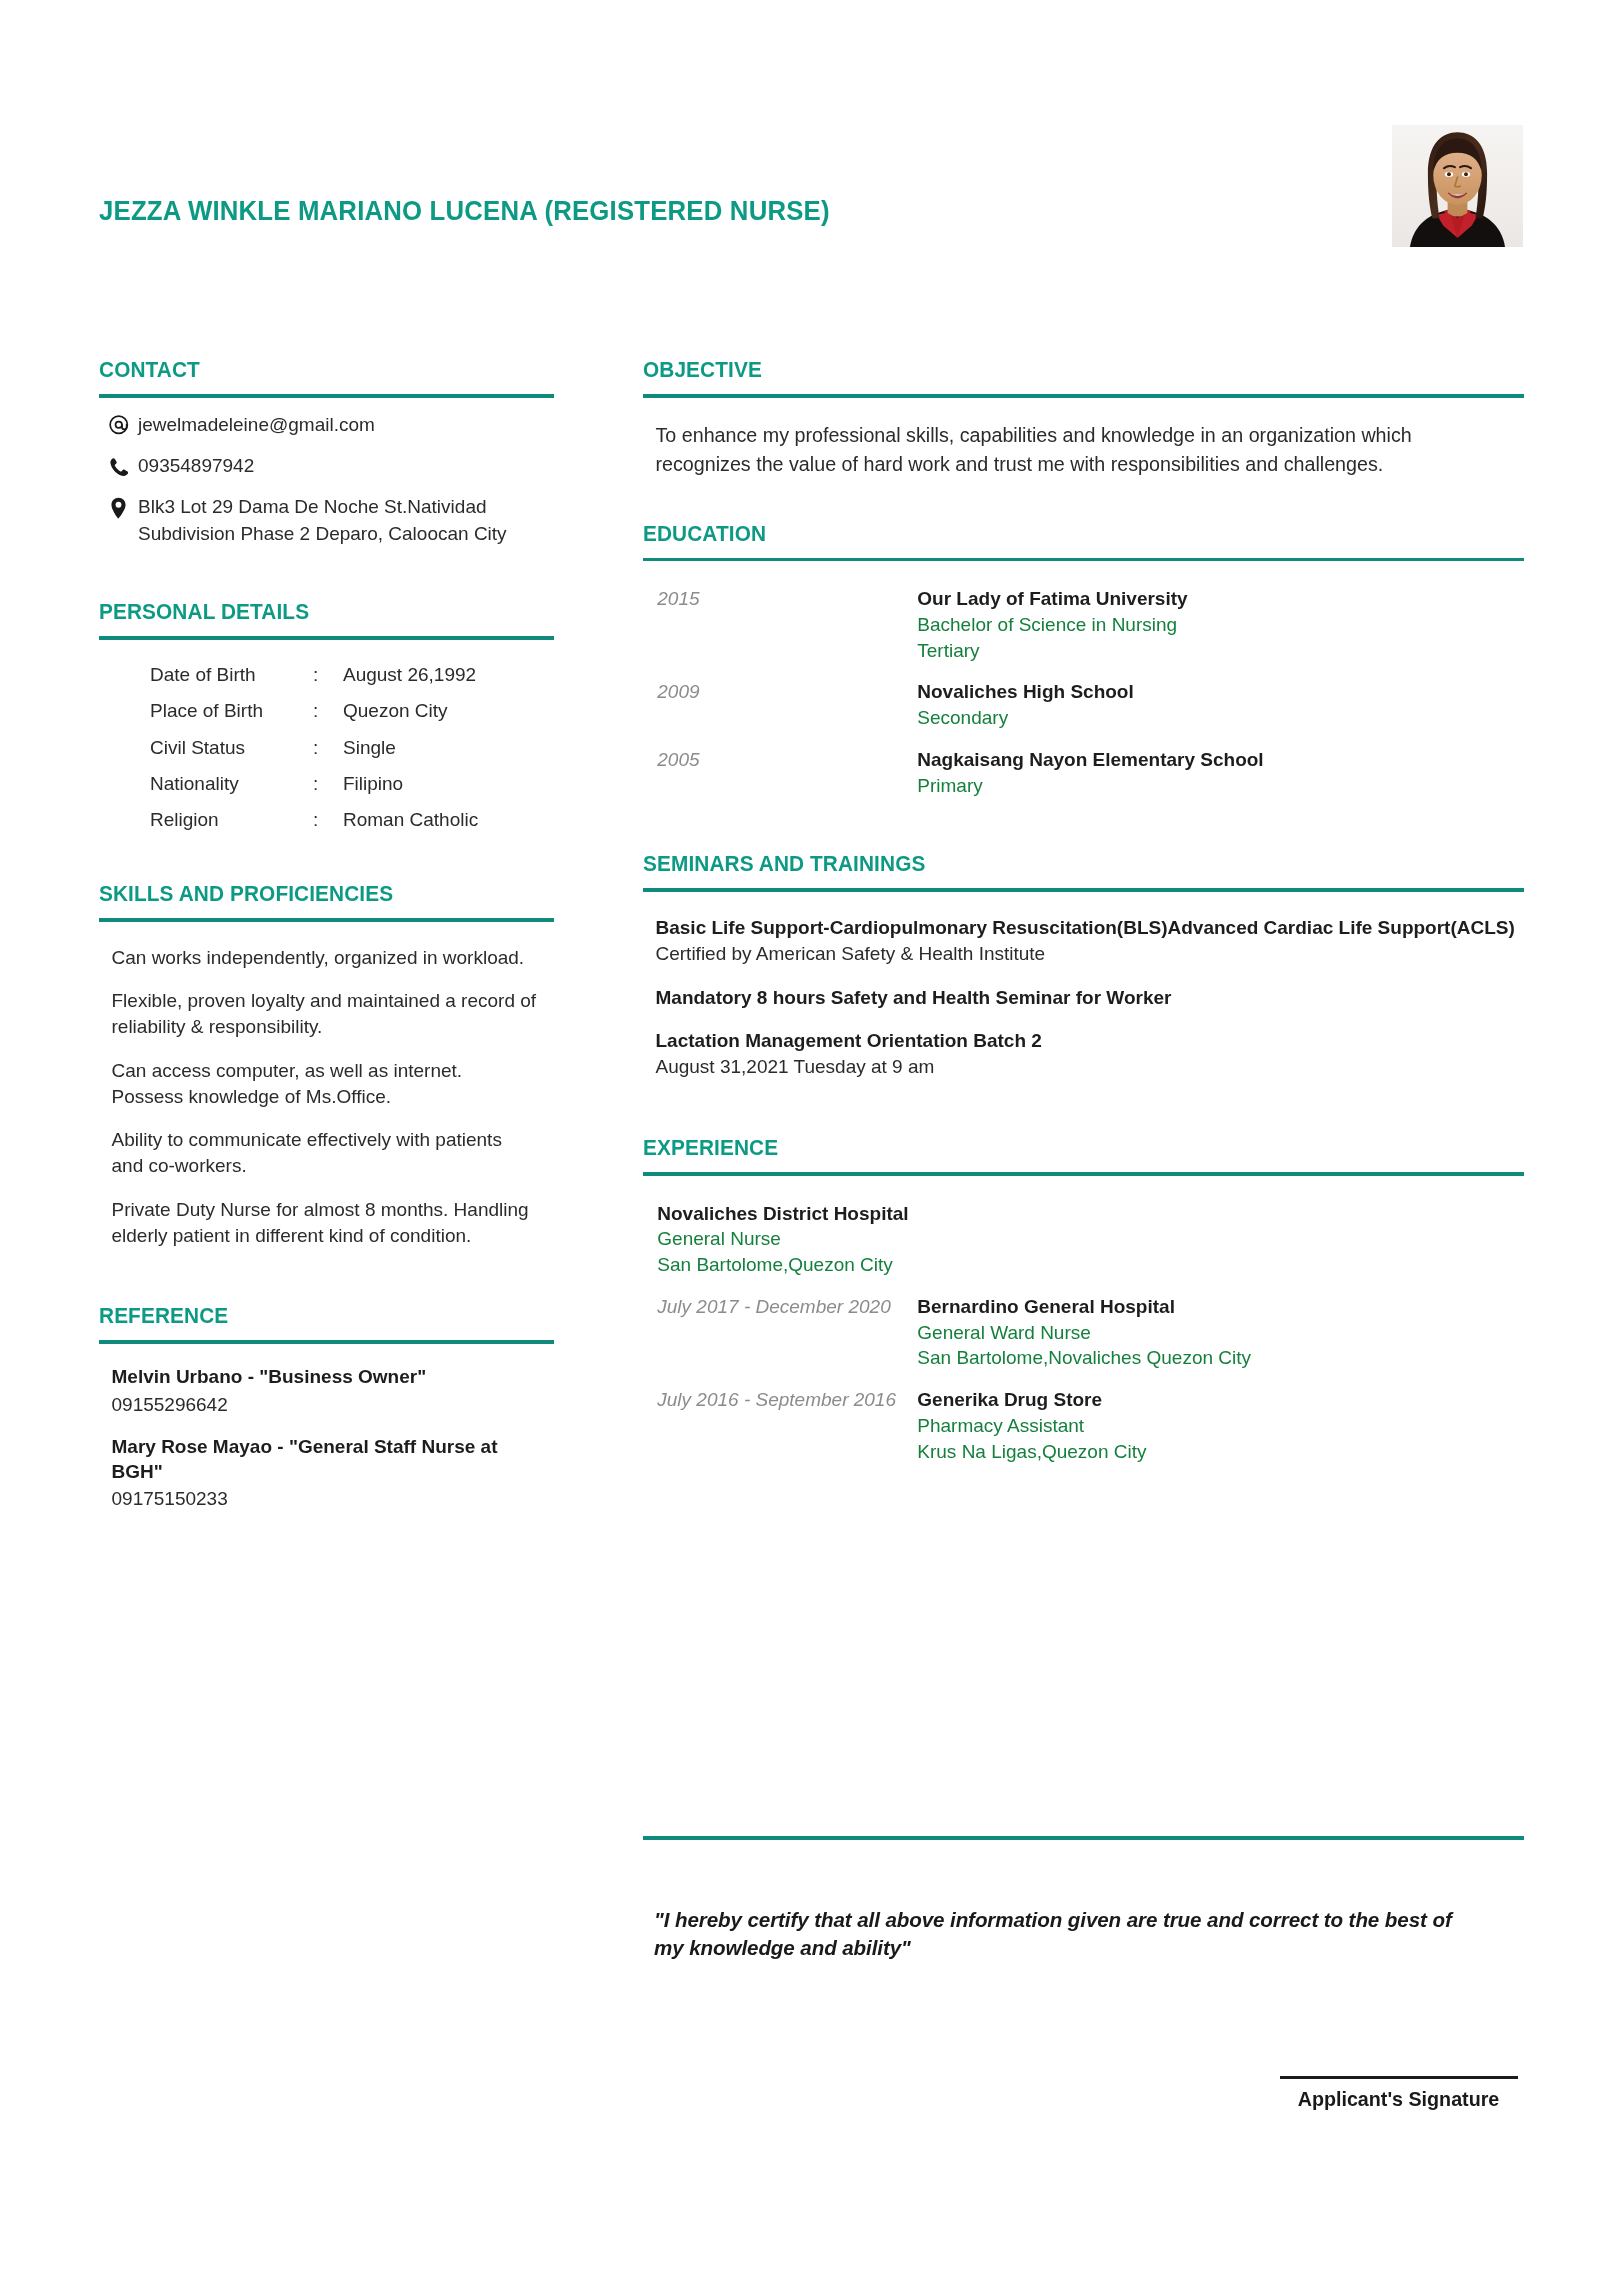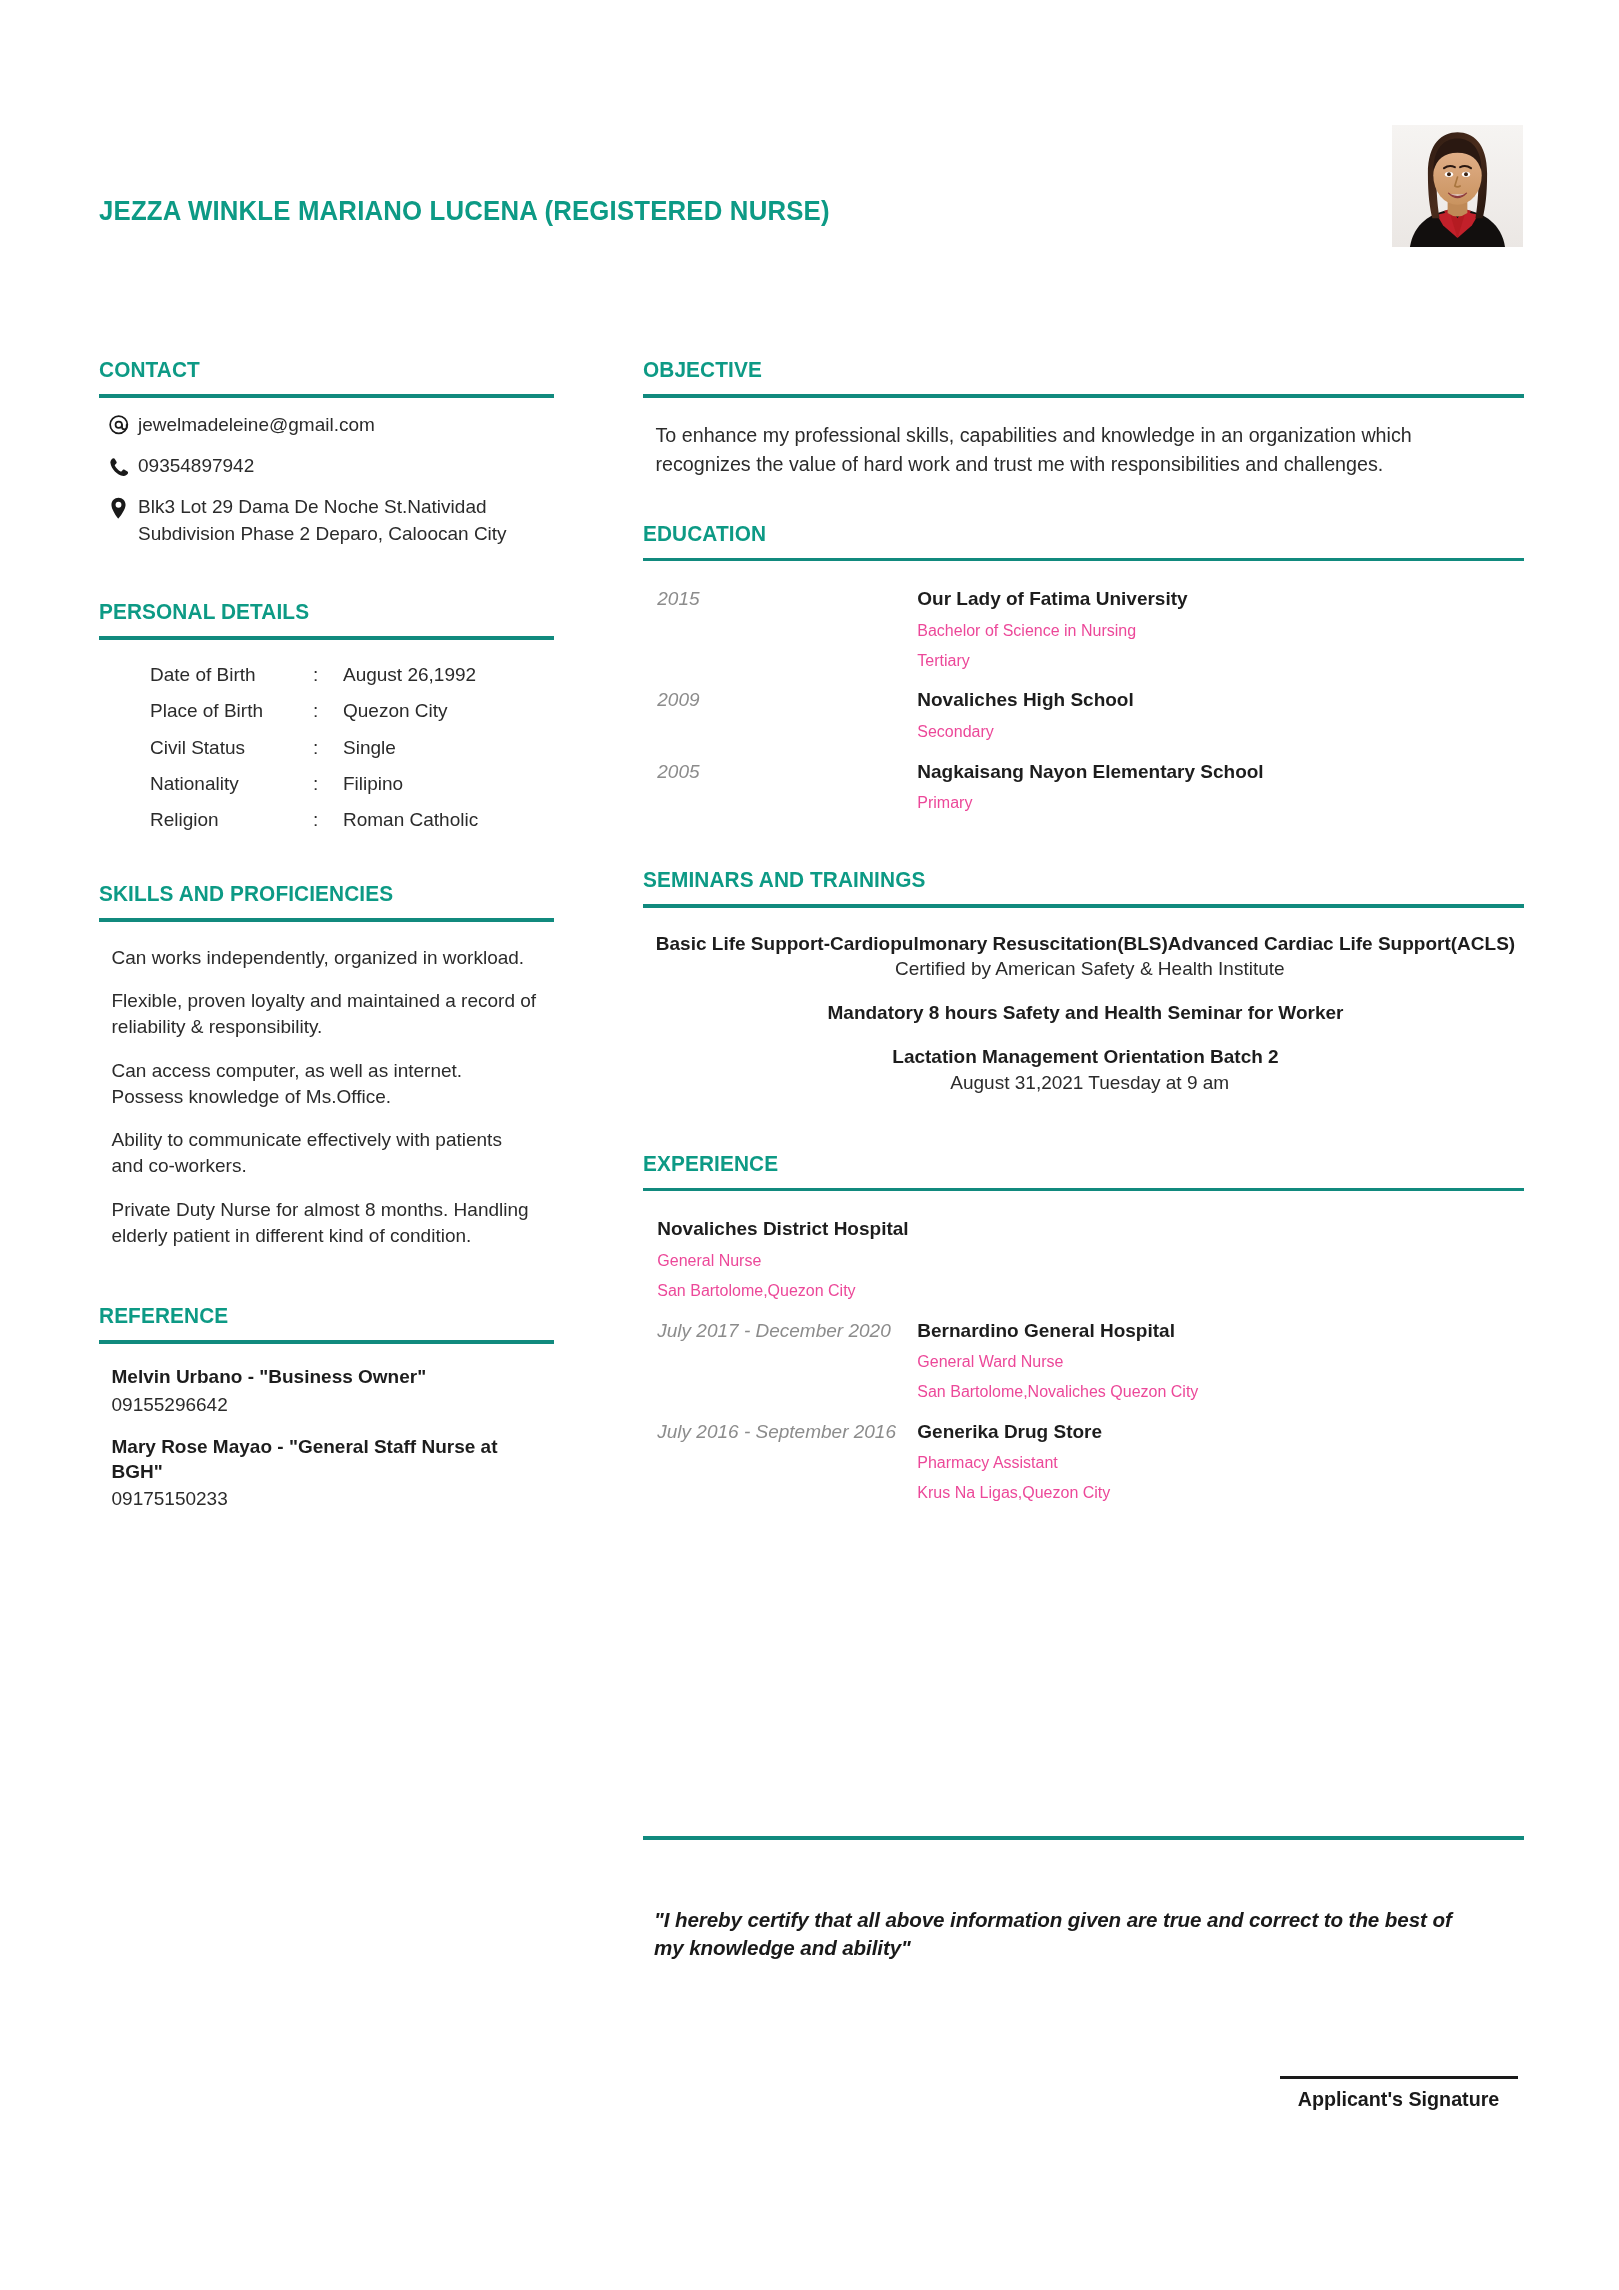--- a/index.html
+++ b/index.html
@@ -177,29 +177,28 @@
     line-height: 1.37;
   }
   .entry-body { flex: 1; }
   .entry-org {
     font-size: 19px;
     font-weight: bold;
     color: #1d1d1d;
     line-height: 1.35;
   }
   .entry-line {
-    font-size: 16px;
-    color: #ec4899;
+    font-size: 19px;
+    color: #15803d;
     line-height: 1.36;
-    margin-top: 8px;
   }
 
   
   .seminars { margin-top: 23px; padding-left: 12.5px; }
-  .seminar { margin-bottom: 18px; text-align: center; }
+  .seminar { margin-bottom: 18px; }
   .seminar-title {
     font-size: 19px;
     font-weight: bold;
     color: #1d1d1d;
     line-height: 1.36;
     max-width: 860px;
   }
   .seminar-sub {
     font-size: 19px;
     color: #2b2b2b;

